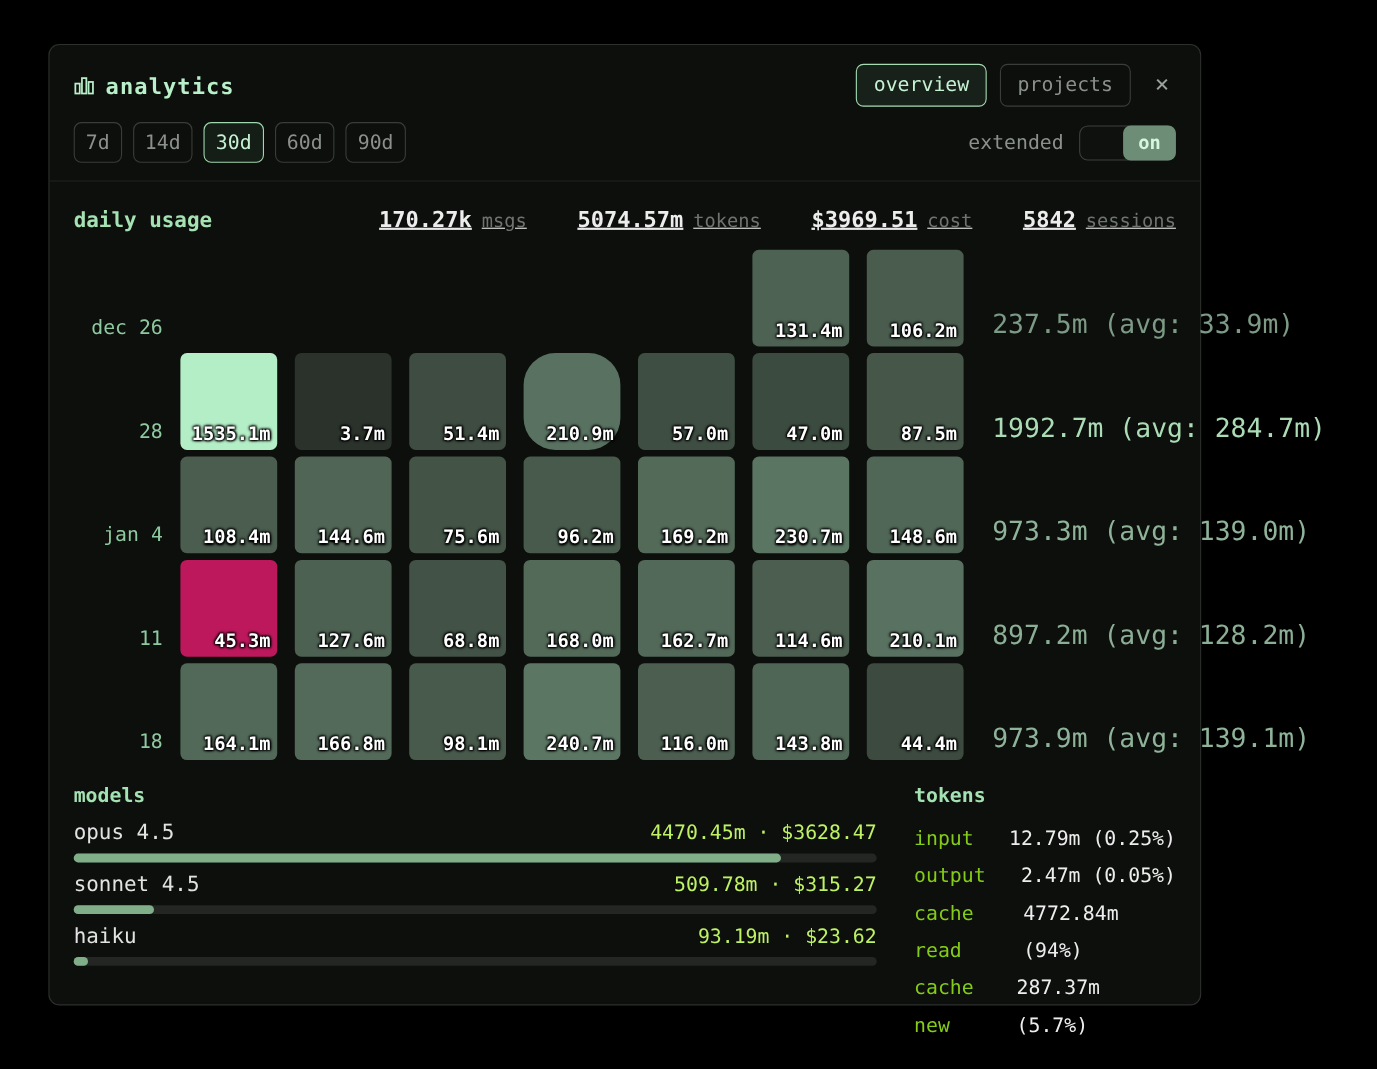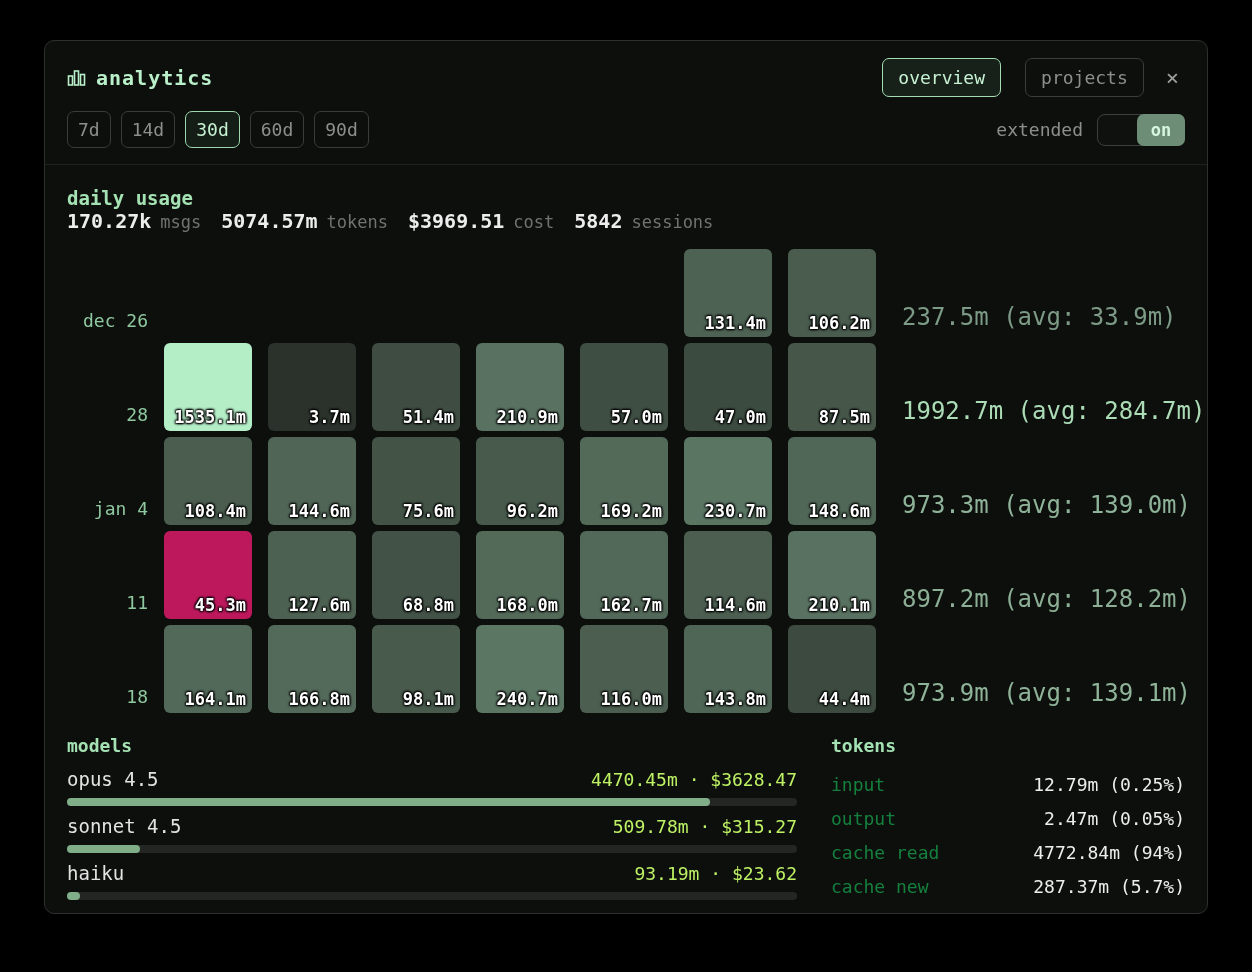--- a/index.html
+++ b/index.html
@@ -1,19 +1,19 @@
 <!DOCTYPE html>
 <html><head>
 <meta charset="utf-8">
 <style>
   * { margin:0; padding:0; box-sizing:border-box; }
   html,body { width:1252px; height:972px; background:#000; overflow:hidden;
     font-family:"DejaVu Sans Mono", monospace; }
   .window {
-    position:absolute; left:44px; top:40px; width:1164px; height:874px;
+    position:absolute; left:44px; top:40px; width:1048px; height:874px;
     background:#0d0f0d; border:1px solid #2d302d; border-radius:10px;
     color:#e8e8e8;
   }
   
   .hdr { display:flex; justify-content:space-between; align-items:center;
     padding:17px 22px 8px 22px; }
   .hdr-left { display:flex; align-items:center; gap:10px; }
   .title { color:#b9efc9; font-size:20px; font-weight:bold; letter-spacing:1px; }
   .hdr-right { display:flex; align-items:center; gap:12px; }
   .tab-btn { font-family:inherit; font-size:18px; padding:8px 15px;
@@ -32,23 +32,23 @@
   .ext { display:flex; align-items:center; gap:14px; }
   .ext-label { color:#8b908b; font-size:18px; }
   .toggle { width:88px; height:32px; border:1px solid #3c403c; border-radius:8px;
     background:#0f110f; position:relative; cursor:pointer; }
   .toggle-knob { position:absolute; right:-1px; top:-1px; width:48px; height:32px;
     background:#6d8d77; border-radius:7px; display:flex; align-items:center;
     justify-content:center; color:#d6f6e0; font-size:17px; font-weight:bold; }
   .divider { border-top:1px solid #1f221f; }
   
   .usage-hdr { display:flex; justify-content:space-between; align-items:baseline;
-    padding:22px 22px 14px 22px;flex-direction:column; }
+    padding:22px 22px 14px 22px; }
   .usage-title { color:#a5e2b3; font-size:19px; font-weight:bold; }
-  .stats { display:flex; gap:20px; align-items:baseline; }
+  .stats { display:flex; gap:46px; align-items:baseline;text-decoration:underline; }
   .stat { display:flex; gap:9px; align-items:baseline; }
   .stat-val { color:#ededed; font-size:20px; font-weight:bold; }
   .stat-unit { color:#6f746f; font-size:17px; }
   
   .heatmap { padding:2px 22px 0 22px; }
   .hm-row { display:grid; grid-template-columns:81px repeat(7,88px) auto;
     column-gap:16px; margin-bottom:6px; align-items:end; }
   .hm-label { color:#8fc9a0; font-size:18px; text-align:right; padding-bottom:6px;
     white-space:nowrap; }
   .hm-cell { width:88px; height:88px; border-radius:6px; position:relative; }
@@ -63,41 +63,41 @@
   .panel-right { flex:1; }
   .panel-title { color:#a5e2b3; font-size:18px; font-weight:bold; margin-bottom:12px; }
   .model-item { margin-bottom:9px; }
   .model-top { display:flex; justify-content:space-between; align-items:baseline; }
   .model-name { color:#e2e2e2; font-size:19px; }
   .model-val { color:#bef264; font-size:18px; }
   .model-track { height:8px; background:#232623; border-radius:4px; margin-top:8px; }
   .model-fill { height:8px; background:#7fae89; border-radius:4px; }
   .tok-row { display:flex; justify-content:space-between; align-items:baseline;
     line-height:34px; }
-  .tok-label { color:#15803d; font-size:18px; }
+  .tok-label { color:#84cc16; font-size:18px; }
   .tok-val { color:#ededed; font-size:18px; }
 </style>
 </head>
 <body>
 
 <div class="window">
 
   <div class="hdr">
     <div class="hdr-left">
       <span style="display:flex;">
         <svg width="19" height="19" viewBox="0 0 19 19">
           <rect x="1.5" y="8" width="4" height="9" fill="none" stroke="#b9efc9" stroke-width="1.6"></rect>
           <rect x="7.5" y="3" width="4" height="14" fill="none" stroke="#b9efc9" stroke-width="1.6"></rect>
           <rect x="13.5" y="6.5" width="4" height="10.5" fill="none" stroke="#b9efc9" stroke-width="1.6"></rect>
         </svg>
       </span>
       <span class="title">analytics</span>
     </div>
     <div class="hdr-right">
-      <span id="tabs" style="display:flex; gap:24px;">
+      <span id="tabs" style="display:flex; gap:12px;">
           <button class="tab-btn active">overview</button>
           <button class="tab-btn">projects</button>
         </span>
       <span class="close-x">×</span>
     </div>
   </div>
 
   <div class="toolbar">
     <div class="ranges" id="ranges">
         <button class="range-btn">7d</button>
@@ -158,21 +158,21 @@
         <span class="hm-label">28</span>
         <div class="hm-cell" style="background: rgb(180, 238, 199); text-align: center;">
           <span class="cv">1535.1m</span>
         </div>
         <div class="hm-cell" style="background: rgb(42, 50, 43);">
           <span class="cv">3.7m</span>
         </div>
         <div class="hm-cell" style="background: rgb(62, 76, 65);">
           <span class="cv">51.4m</span>
         </div>
-        <div class="hm-cell" style="background: rgb(89, 113, 96);">
+        <div class="hm-cell" style="background: rgb(89, 113, 96); border-radius: 29px;">
           <span class="cv">210.9m</span>
         </div>
         <div class="hm-cell" style="background: rgb(63, 78, 67);">
           <span class="cv">57.0m</span>
         </div>
         <div class="hm-cell" style="background: rgb(60, 75, 64);">
           <span class="cv">47.0m</span>
         </div>
         <div class="hm-cell" style="background: rgb(70, 87, 74);">
           <span class="cv">87.5m</span>

